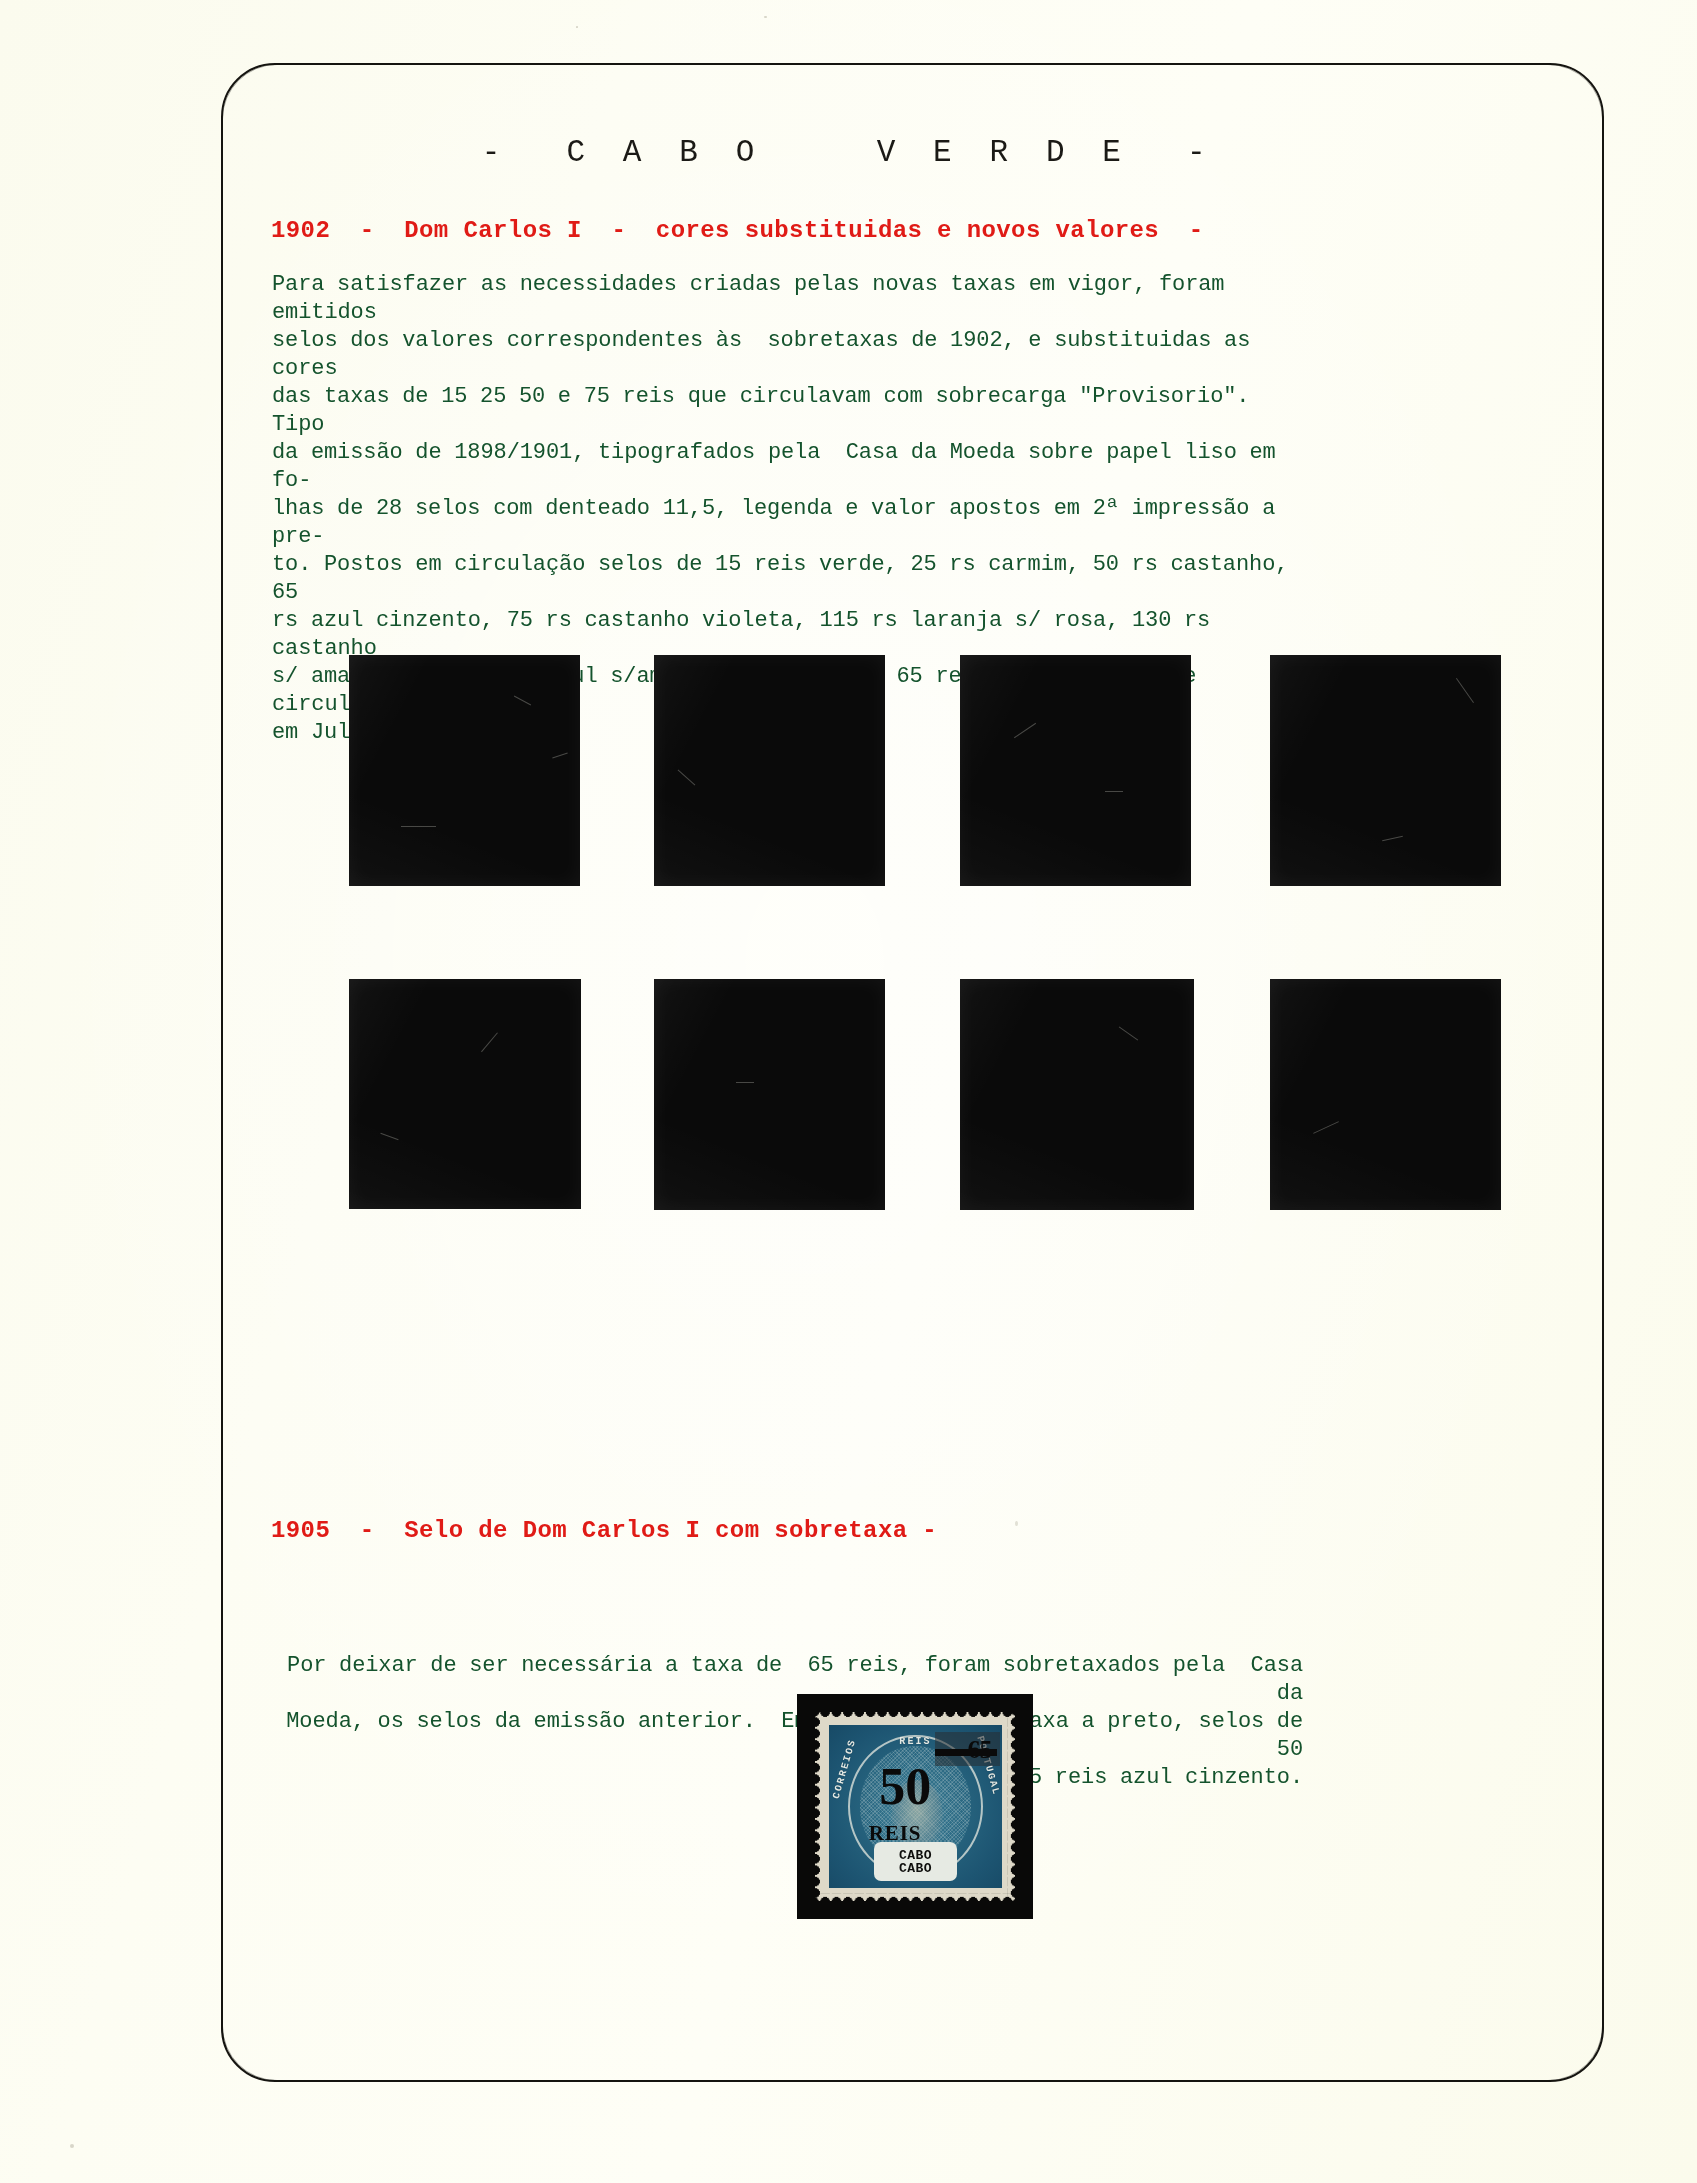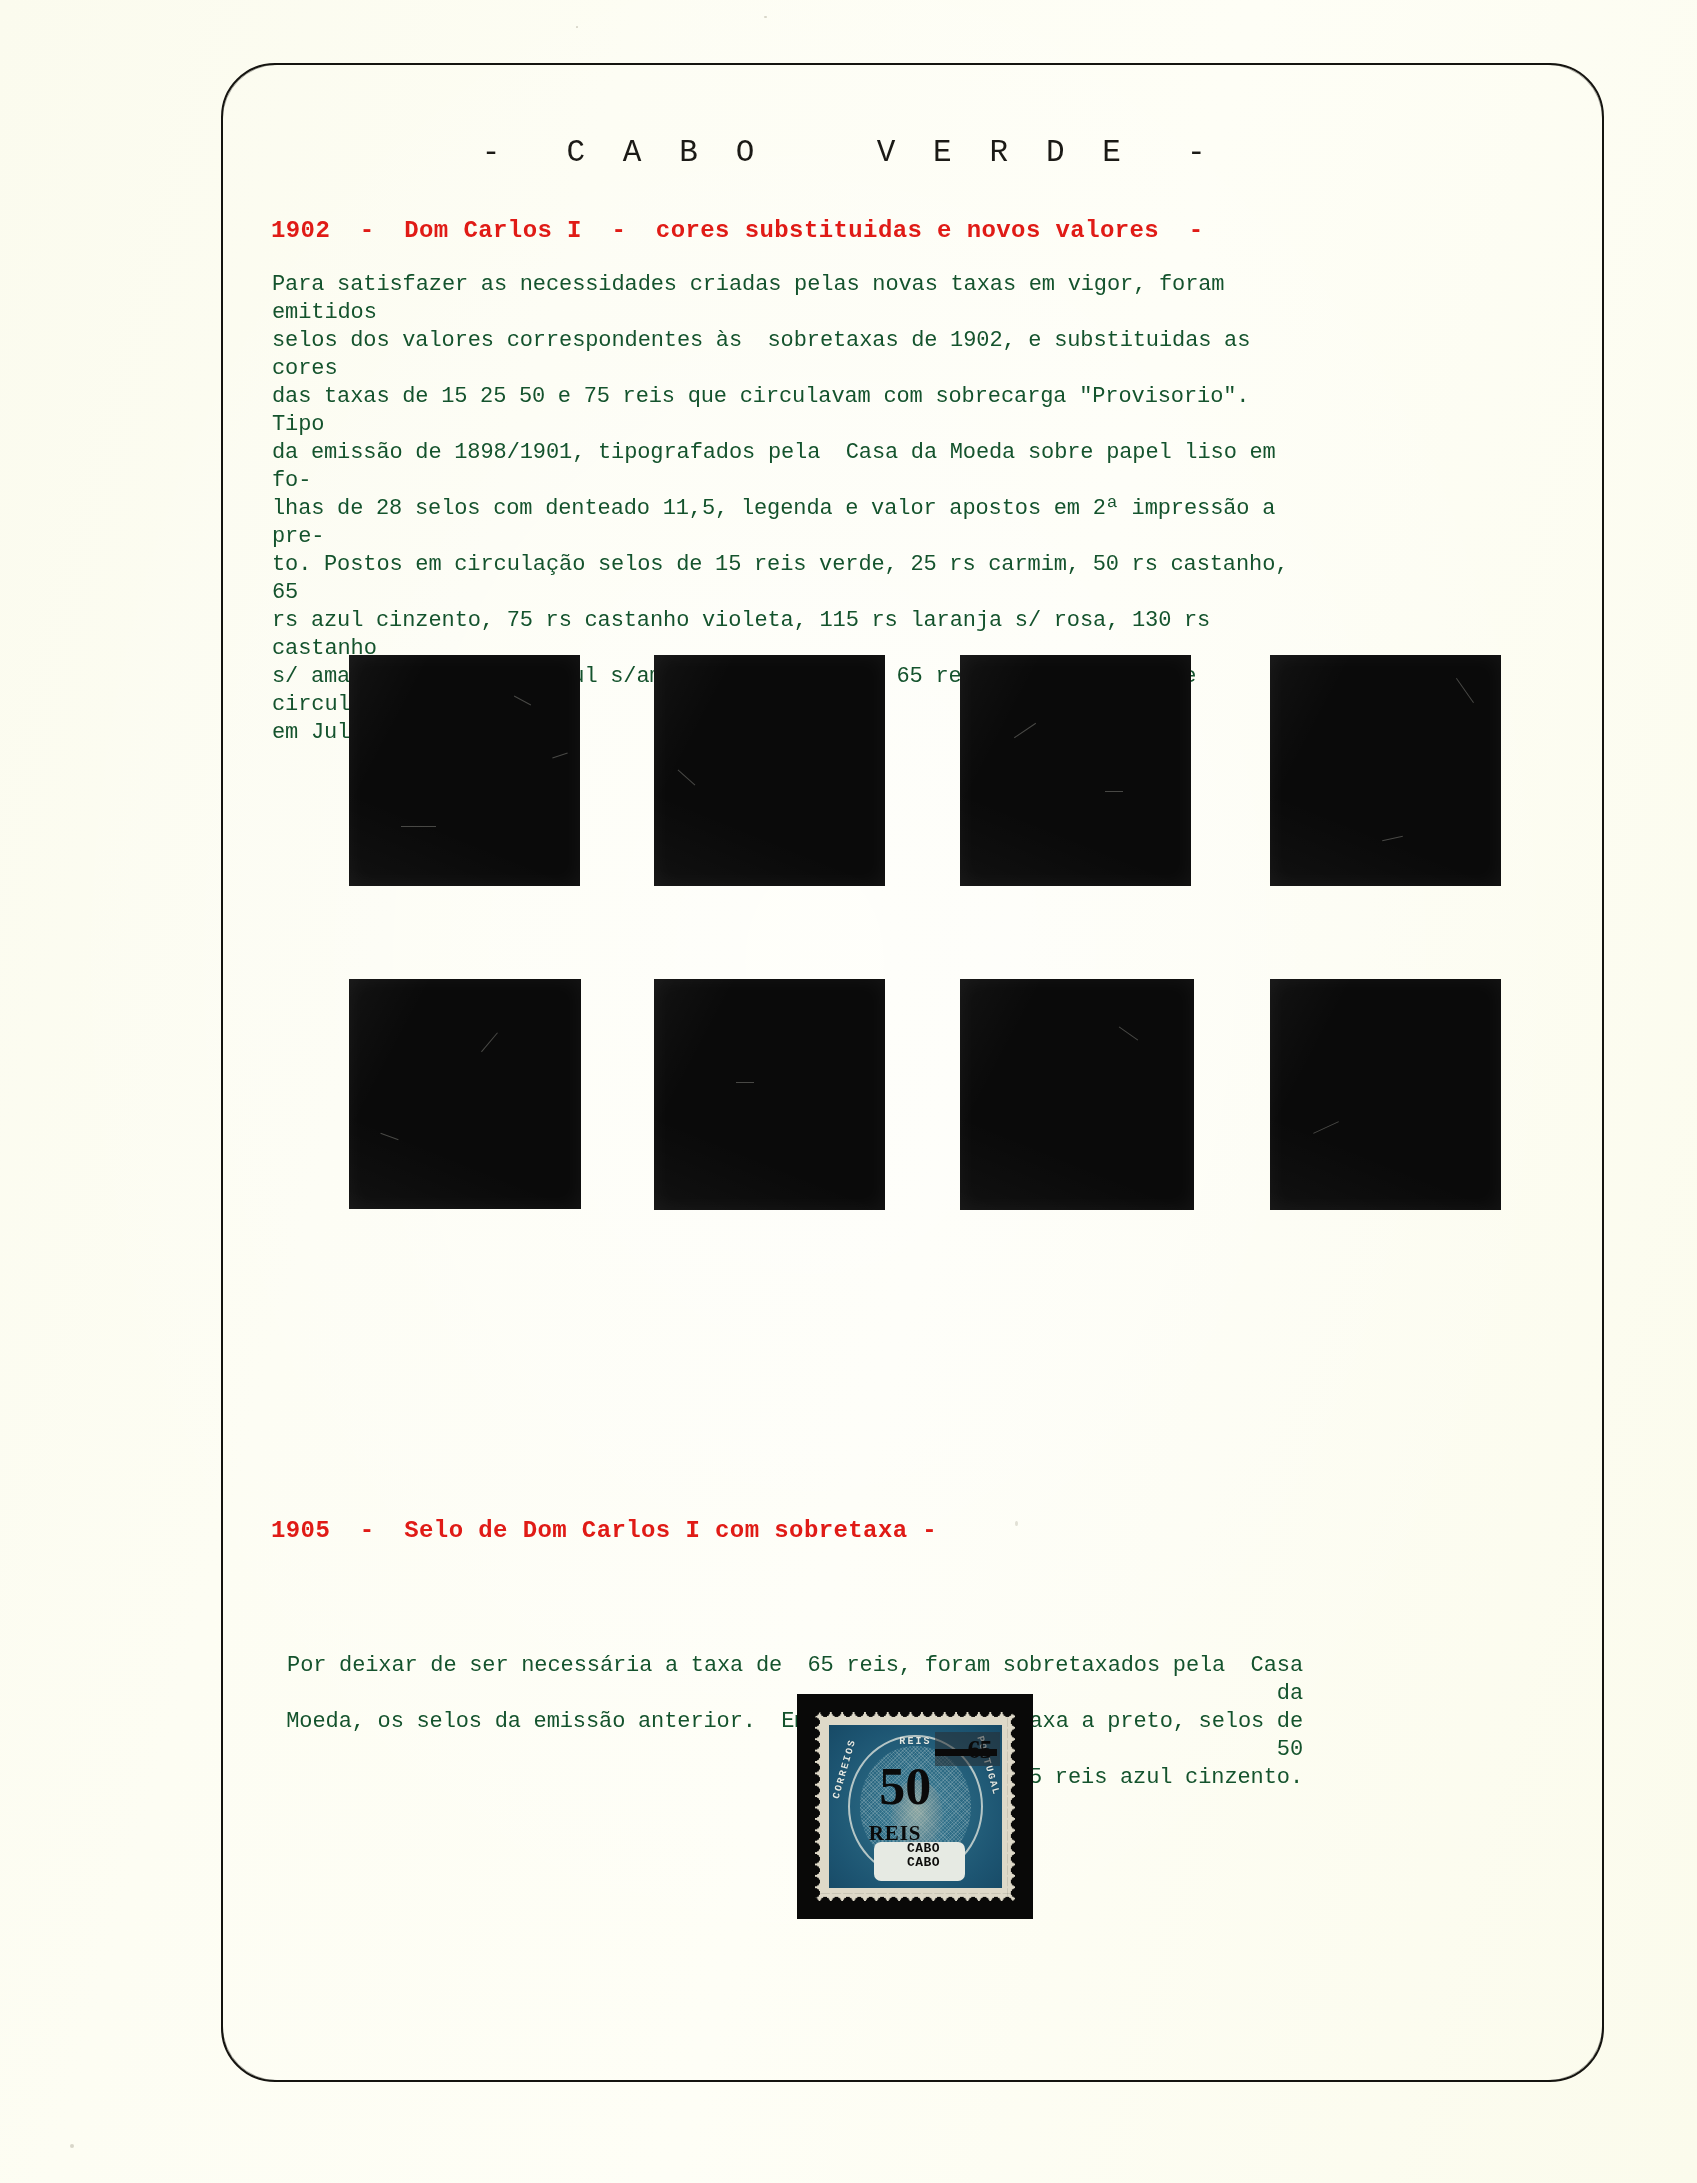--- a/index.html
+++ b/index.html
@@ -262,22 +262,22 @@
     position: absolute;
     left: 26%;
     bottom: 4%;
     width: 48%;
     height: 24%;
     background: #e6eae3;
     border-radius: 7px;
     display: flex;
     flex-direction: column;
     align-items: center;
+    justify-content: center;
     line-height: 1.02;
-    padding-left: 8px;
   }
   .cabo-verde-panel span {
     color: #0e0e0c;
     font-size: 13px;
     font-weight: bold;
     letter-spacing: 0.5px;
   }
 
   
   .surch-box {

